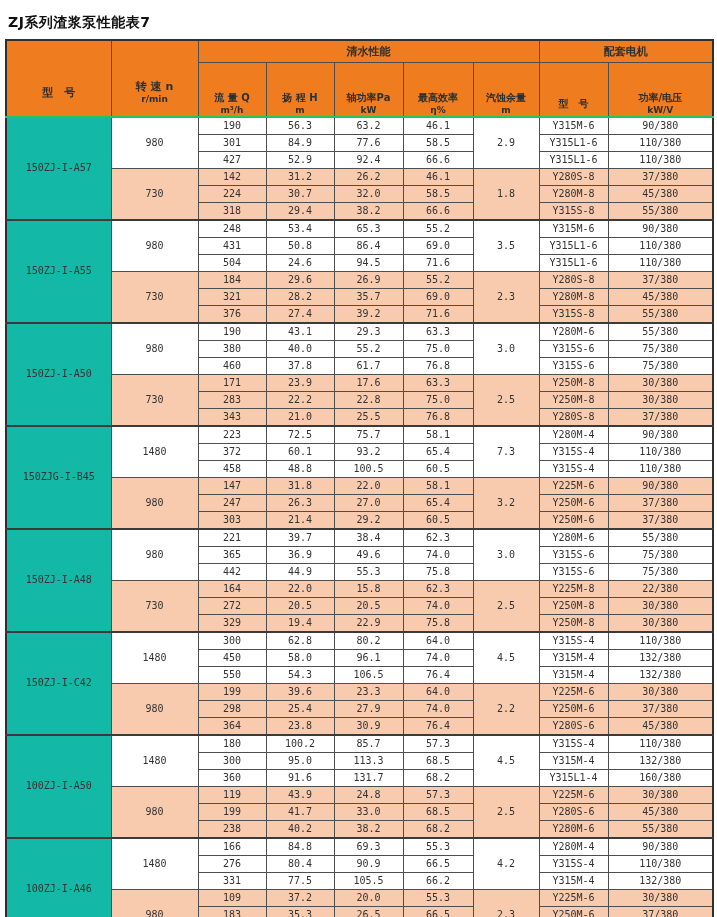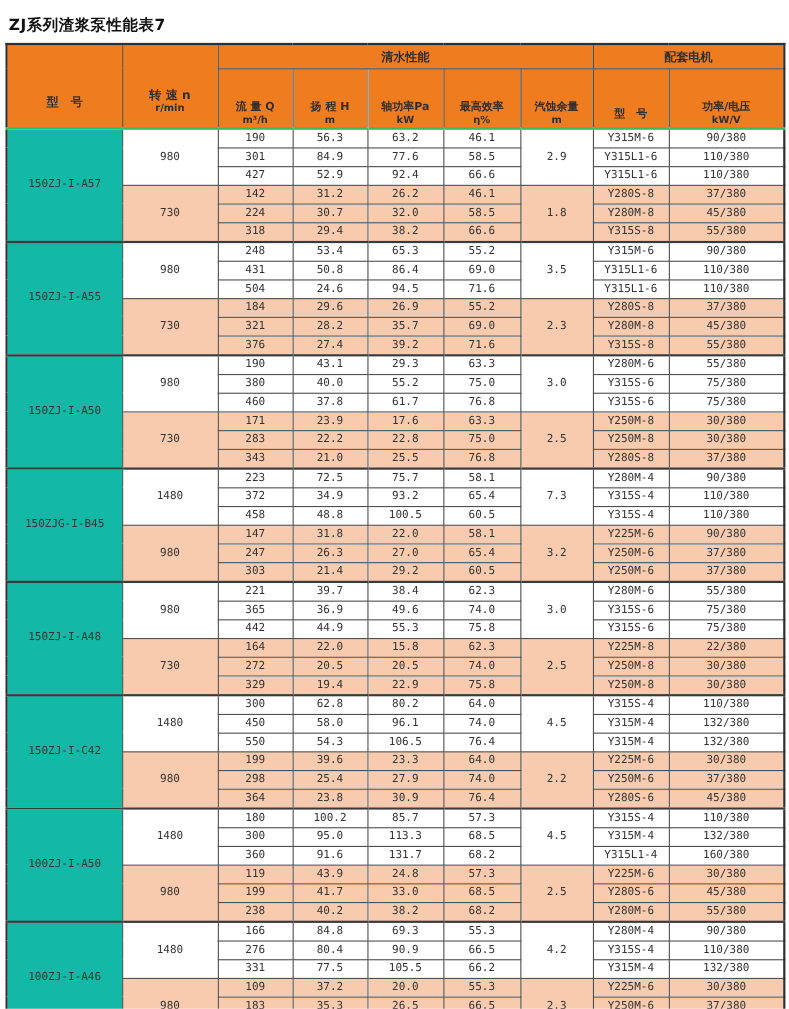--- a/index.html
+++ b/index.html
@@ -287,21 +287,21 @@
           <td>223</td>
           <td>72.5</td>
           <td>75.7</td>
           <td>58.1</td>
           <td rowspan="3">7.3</td>
           <td>Y280M-4</td>
           <td>90/380</td>
         </tr>
         <tr>
           <td>372</td>
-          <td>34.9</td>
+          <td>60.1</td>
           <td>93.2</td>
           <td>65.4</td>
           <td>Y315S-4</td>
           <td>110/380</td>
         </tr>
         <tr>
           <td>458</td>
           <td>48.8</td>
           <td>100.5</td>
           <td>60.5</td>

